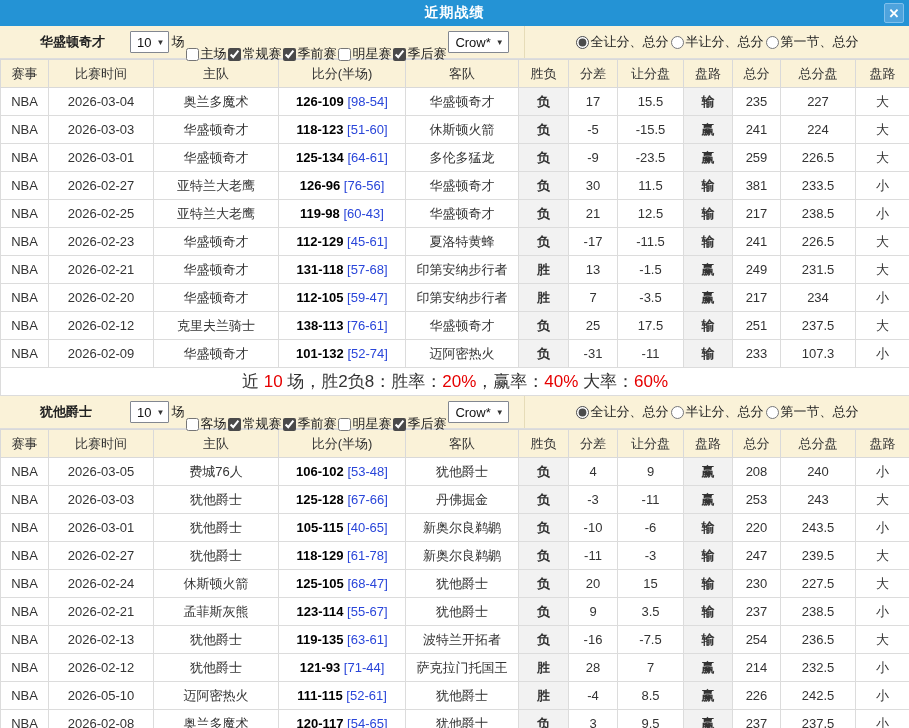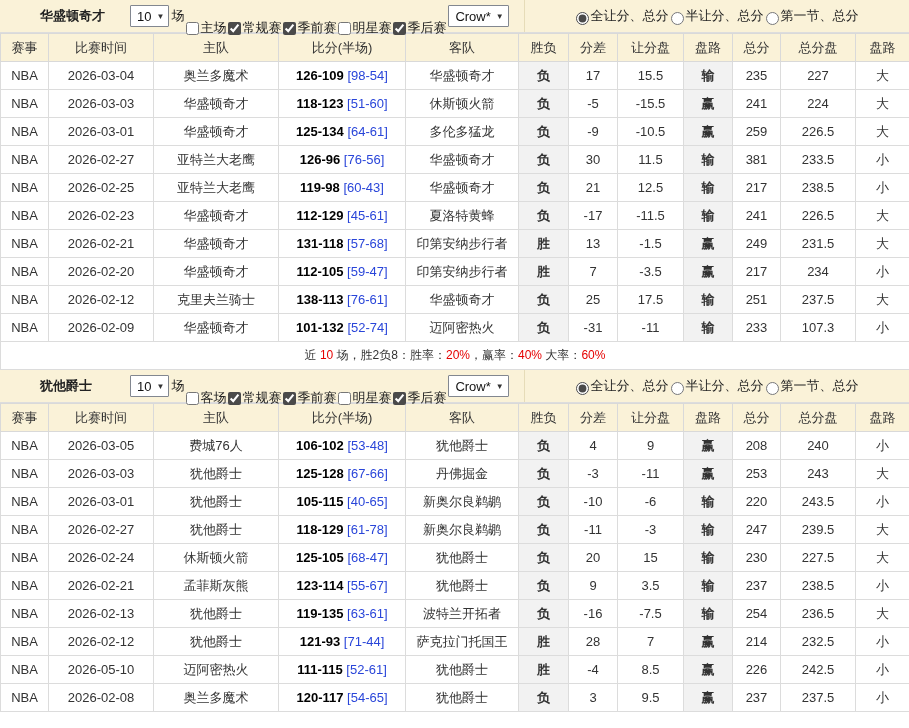--- a/index.html
+++ b/index.html
@@ -16,41 +16,45 @@
   .filterbar{height:32px;background:#faf2d8;display:flex;align-items:stretch;border-bottom:1px solid #ddd;}
   .f-left{width:525px;display:flex;align-items:center;padding-left:40px;box-sizing:border-box;border-right:1px solid #e6dcb8;}
   .f-right{flex:1;display:flex;align-items:center;justify-content:center;}
   .team{font-weight:bold;font-size:13px;color:#222;width:88px;flex:0 0 auto;}
   .sel{display:inline-flex;align-items:center;background:#fff;border:1px solid #828790;height:20px;padding:0 4px 0 6px;
        font-size:13px;color:#111;margin:0 2px;cursor:pointer;border-radius:1px;}
   .sel .arr{font-size:8px;margin-left:5px;color:#333;}
   .lbl{font-size:13px;color:#222;}
   label.cb{display:inline-flex;align-items:center;font-size:13px;color:#222;cursor:pointer;white-space:nowrap;margin-top:24px;}
   label.cb input{width:13px;height:13px;margin:0 1px 0 2px;accent-color:#4a4a4a;}
-  label.rd{display:inline-flex;align-items:flex-end;font-size:13px;color:#222;margin:4px 1px;cursor:pointer;white-space:nowrap;}
+  label.rd{display:inline-flex;align-items:center;font-size:13px;color:#222;margin:4px 1px;cursor:pointer;white-space:nowrap;}
   label.rd input{width:13px;height:13px;margin:0 2px 0 0;accent-color:#4a4a4a;}
 
   
   table.res{border-collapse:collapse;table-layout:fixed;width:909px;font-size:13px;}
   .res th{background:#faf2d8;font-weight:normal;color:#333;height:27px;border:1px solid #d9d9d9;padding:0;white-space:nowrap;overflow:hidden;}
   .res td{height:27px;text-align:center;border:1px solid #dcdcdc;color:#333;padding:0;background:#fff;white-space:nowrap;overflow:hidden;}
   .res td.gray{background:#f2f2f2;}
   .green{color:#008800;}
   .red{color:#e60000;}
   .bold{font-weight:bold;}
   .blue{color:#2222dd;margin-top:35px;}
   .score b{color:#000;}
   .half{color:#2945d9;}
-  td.sum{color:#333;font-size:12px;}
+  td.sum{color:#333;font-size:17px;}
   td.sum .red{color:#e60000;}
 </style>
 </head>
 <body>
 
 <div class="app">
+  <div class="titlebar">
+    <span class="t">近期战绩</span>
+    <button class="close"><span>✕</span></button>
+  </div>
   <div id="sections">
       <div class="section">
         <div class="filterbar">
           <div class="f-left">
             <span class="team">华盛顿奇才</span>
             <span class="sel">
               <span>10</span>
               <span class="arr">▼</span>
             </span>
             <span class="lbl">场</span>
@@ -131,21 +135,21 @@
               <td class="red">大</td>
             </tr>
             <tr>
               <td>NBA</td>
               <td>2026-03-01</td>
               <td class="green">华盛顿奇才</td>
               <td class="score"><b>125-134</b> <span class="half">[64-61]</span></td>
               <td class="">多伦多猛龙</td>
               <td class="gray bold green">负</td>
               <td>-9</td>
-              <td>-10.5</td>
+              <td>-23.5</td>
               <td class="gray bold red">赢</td>
               <td class="blue">259</td>
               <td class="blue">226.5</td>
               <td class="red">大</td>
             </tr>
             <tr>
               <td>NBA</td>
               <td>2026-02-27</td>
               <td class="">亚特兰大老鹰</td>
               <td class="score"><b>126-96</b> <span class="half">[76-56]</span></td>

